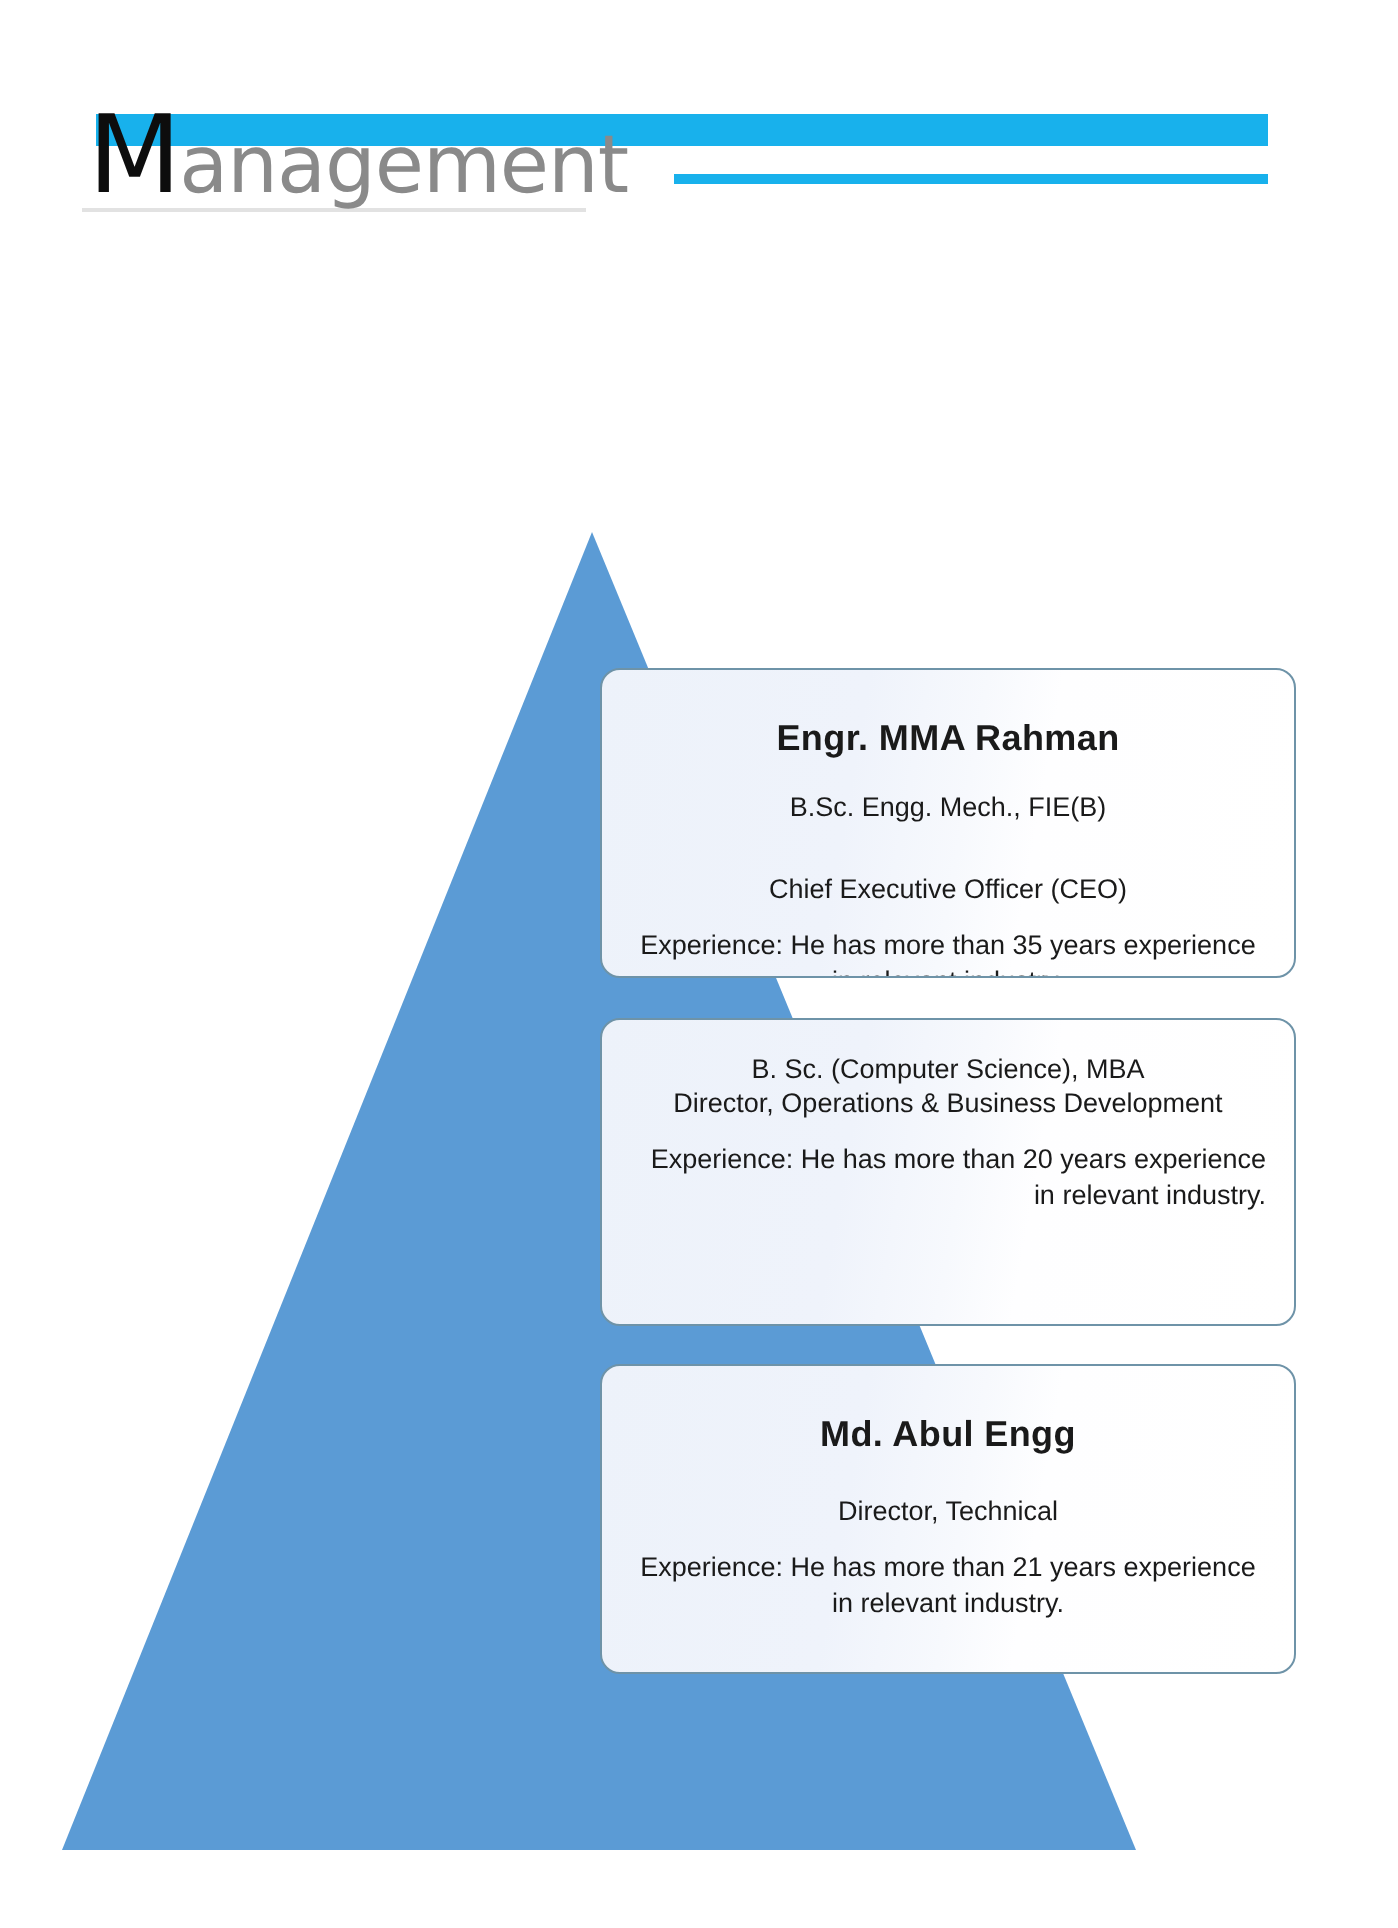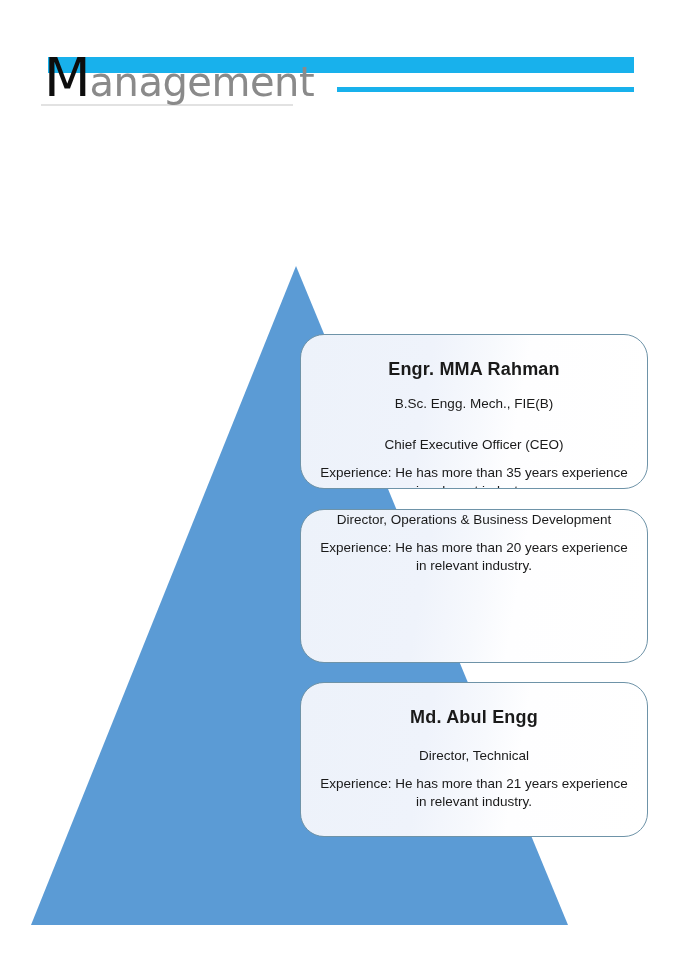--- a/index.html
+++ b/index.html
@@ -90,21 +90,21 @@
     pointer-events: none;
   }
 
   
   .card {
     position: absolute;
     left: 300px;
     width: 348px;
     box-sizing: border-box;
     border: 1px solid #6E93A8;
-    border-radius: 24px;
+    border-radius: 10px;
     background: linear-gradient(100deg,
                 #EDF2FA 0%,
                 #EFF3FB 36%,
                 #F7F9FD 52%,
                 #FEFEFF 62%,
                 #ffffff 100%);
     text-align: center;
     overflow: hidden;
   }
   #card-0 { top: 334px; height: 155px; }
@@ -135,21 +135,21 @@
 
   
   #card-0 .card-name { margin-top: 24px; }
   #card-0 .l1 { margin-top: 16px; }
   #card-0 .l2 { margin-top: 26px; }
   #card-0 .card-exp { margin-top: 12px; }
 
   #card-1 .card-name { margin-top: 24px; }
   #card-1 .l1 { margin-top: 17px; }
   #card-1 .l2 { margin-top: 2px; }
-  #card-1 .card-exp { margin-top: 12px; }
+  #card-1 .card-exp { margin-top: 12px; text-align: right; }
 
   #card-2 .card-name { margin-top: 24px; }
   #card-2 .l1 { margin-top: 17px; }
   #card-2 .l2 { margin-top: 20px; }
   #card-2 .card-exp { margin-top: 12px; }
 </style>
 </head>
 <body>
 
 <div id="page">
@@ -169,20 +169,21 @@
     <div class="card-inner">
       <div class="card-name">Engr. MMA Rahman</div>
       <div class="card-line l1">B.Sc. Engg. Mech., FIE(B)</div>
       <div class="card-line l2">Chief Executive Officer (CEO)</div>
       <div class="card-exp">Experience: He has more than 35 years experience in relevant industry.</div>
     </div>
   </div>
 
   <div class="card" id="card-1">
     <div class="card-inner">
+      <div class="card-line l1">B. Sc. (Computer Science), MBA</div>
       <div class="card-line l2">Director, Operations &amp; Business Development</div>
       <div class="card-exp">Experience: He has more than 20 years experience in relevant industry.</div>
     </div>
   </div>
 
   <div class="card" id="card-2">
     <div class="card-inner">
       <div class="card-name">Md. Abul Engg</div>
       <div class="card-line l2">Director, Technical</div>
       <div class="card-exp">Experience: He has more than 21 years experience in relevant industry.</div>

